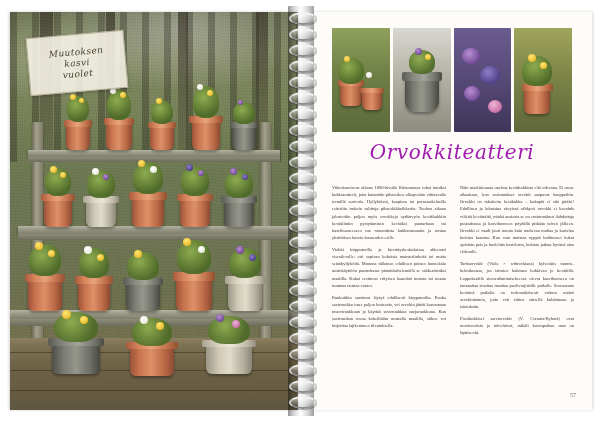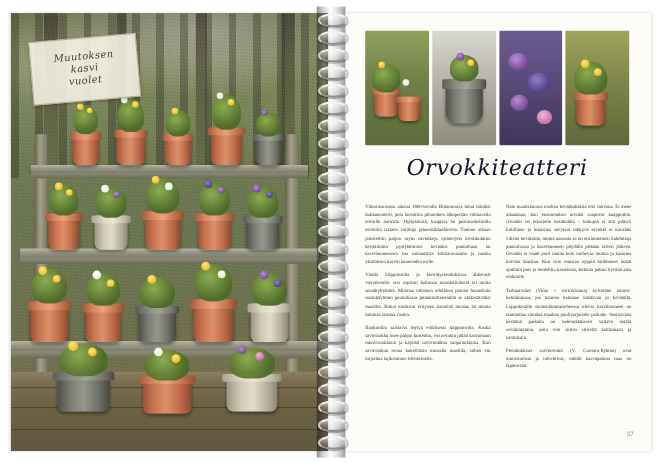--- a/index.html
+++ b/index.html
@@ -247,21 +247,21 @@
   .cell-d { background: linear-gradient(to bottom, #a0a55c 0%, #7d8548 45%, #5f6839 100%); }
 
   .title {
     position: absolute;
     left: 0; right: 0;
     top: 128px;
     text-align: center;
     font-family: "DejaVu Serif", serif;
     font-style: italic;
     font-size: 20px;
-    color: #0f172a;
+    color: #a21caf;
     letter-spacing: .6px;
   }
 
   .columns {
     position: absolute;
     left: 20px;
     top: 172px;
     width: 242px;
     display: flex;
     gap: 14px;

